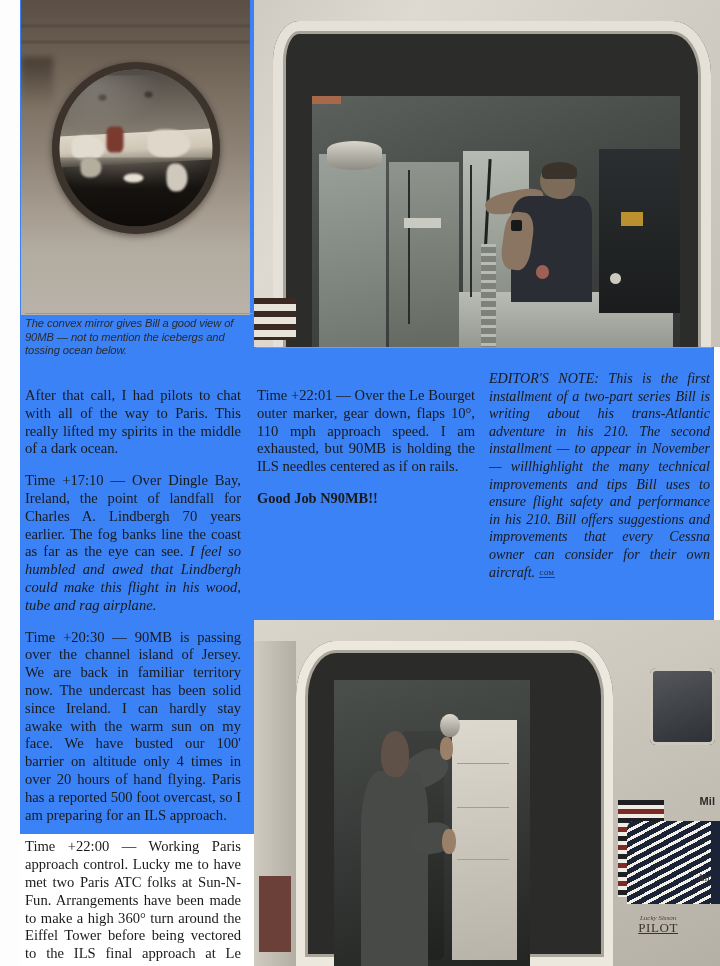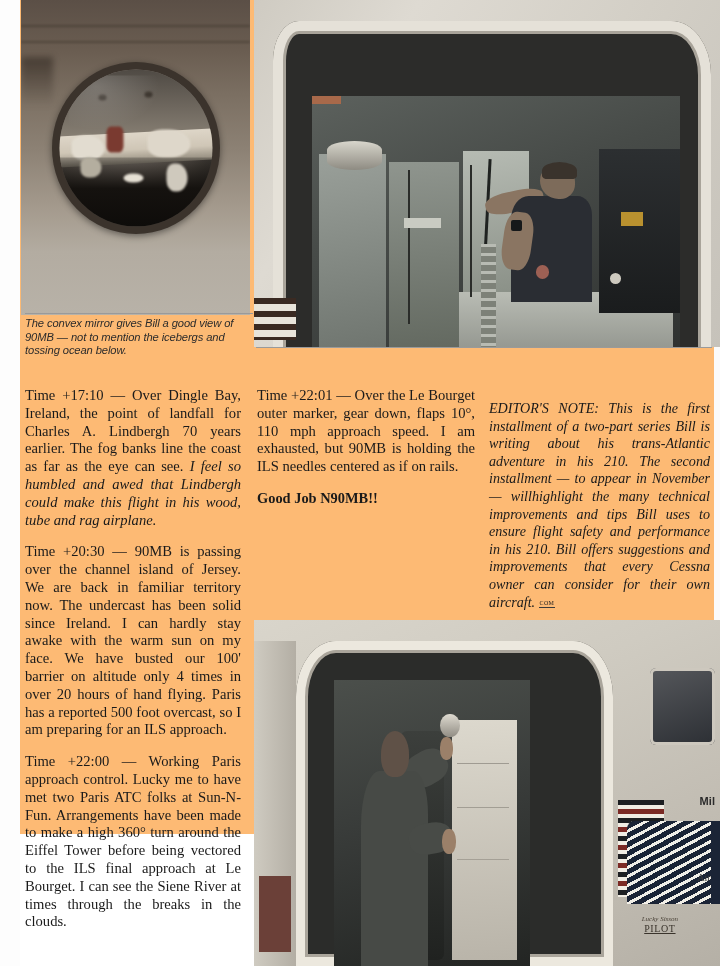--- a/index.html
+++ b/index.html
@@ -11,21 +11,21 @@
   body {
     width: 720px;
     height: 966px;
     overflow: hidden;
     font-family: "Liberation Serif", serif;
   }
   .page {
     position: relative;
     width: 720px;
     height: 834px;
-    background: #fdba74;
+    background: #3b82f6;
   }
   
   .bleed-left {
     position: absolute; left: 0; top: 0; width: 20px; height: 966px;
     background: #fdfdfd;
   }
   .bleed-right {
     position: absolute; right: 0; top: 0; width: 6px; height: 966px;
     background: #fbfbfb;
   }
@@ -255,21 +255,21 @@
   .col p { margin: 0 0 14px 0; }
   .col-1 {
     left: 25px; top: 387px; width: 216px;
     font-size: 14.6px; line-height: 17.8px;
   }
   .col-2 {
     left: 257px; top: 387px; width: 218px;
     font-size: 14.6px; line-height: 17.8px;
   }
   .col-3 {
-    left: 489px; top: 400px; width: 221px;
+    left: 489px; top: 370px; width: 221px;
     font-size: 14.1px; line-height: 17.6px;
     font-style: italic;
   }
   .col i { font-style: italic; }
   .goodjob {
     font-weight: bold;
     font-size: 14.4px;
   }
   .comlogo {
     font-style: normal;
@@ -376,21 +376,21 @@
     font-family:"Liberation Serif", serif;
     font-size:10px; color:#3a3a3a;
   }
   .rf-pilot-sig {
     position:absolute; right:9%; bottom:9%;
     font-family:"Liberation Serif", serif;
     font-style:italic; font-size:7px; color:#4a4238;
     text-align:center; line-height:9px;
   }
   .rf-pilot-sig .pl {
-    font-style:normal; font-size:10px; letter-spacing:.6px; color:#3a342c;text-decoration:underline;
+    font-style:normal; font-size:13px; letter-spacing:.6px; color:#3a342c;text-decoration:underline;
   }
   .rf-window {
     position:absolute; right:1%; top:14%; width:14%; height:22%;
     background: linear-gradient(160deg,#56585c,#2c2f34);
     border-radius:6px;
     box-shadow: inset 0 0 0 3px #cdc8be;
   }
   .rf-leftpost {
     position:absolute; left:0; top:6%; width:9%; height:94%;
     background: linear-gradient(90deg,#cfcbc1,#b3aea4);
@@ -459,20 +459,21 @@
         <div class="ck-knob k1"></div>
         <div class="ck-knob k2"></div>
       </div>
     </div>
     <div class="ck-bottom-stripe"></div>
   </div>
 
   <div class="cap-rule" style="left:256px; top:347px; width:456px;"></div>
 
   <div class="col col-1">
+    <p>After that call, I had pilots to chat with all of the way to Paris. This really lifted my spirits in the middle of a dark ocean.</p>
     <p><span>Time +17:10 — Over Dingle Bay, Ireland, the point of landfall for Charles A. Lindbergh 70 years earlier. The fog banks line the coast as far as the eye can see. </span><i>I feel so humbled and awed that Lindbergh could make this flight in his wood, tube and rag airplane.</i></p>
     <p>Time +20:30 — 90MB is passing over the channel island of Jersey. We are back in familiar territory now. The undercast has been solid since Ireland. I can hardly stay awake with the warm sun on my face. We have busted our 100' barrier on altitude only 4 times in over 20 hours of hand flying. Paris has a reported 500 foot overcast, so I am preparing for an ILS approach.</p>
     <p>Time +22:00 — Working Paris approach control. Lucky me to have met two Paris ATC folks at Sun-N-Fun. Arrangements have been made to make a high 360° turn around the Eiffel Tower before being vectored to the ILS final approach at Le Bourget. I can see the Siene River at times through the breaks in the clouds.</p>
   </div>
 
   <div class="col col-2">
     <p>Time +22:01 — Over the Le Bourget outer marker, gear down, flaps 10°, 110 mph approach speed. I am exhausted, but 90MB is holding the ILS needles centered as if on rails.</p>
     <p class="goodjob" style="text-align:left;">Good Job N90MB!!</p>
   </div>
 

